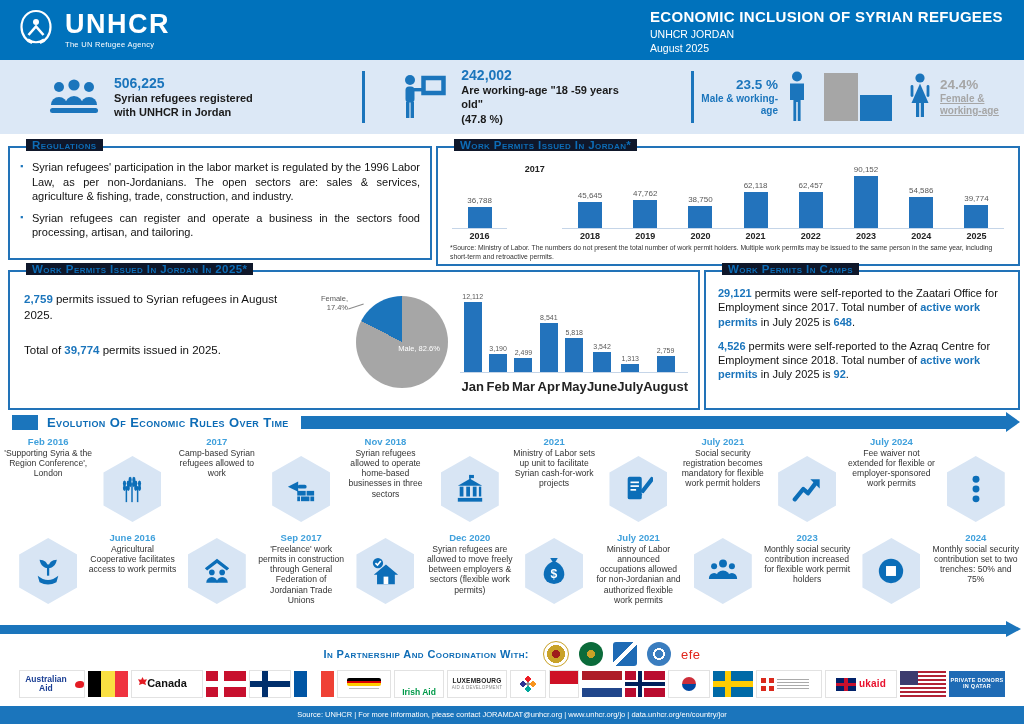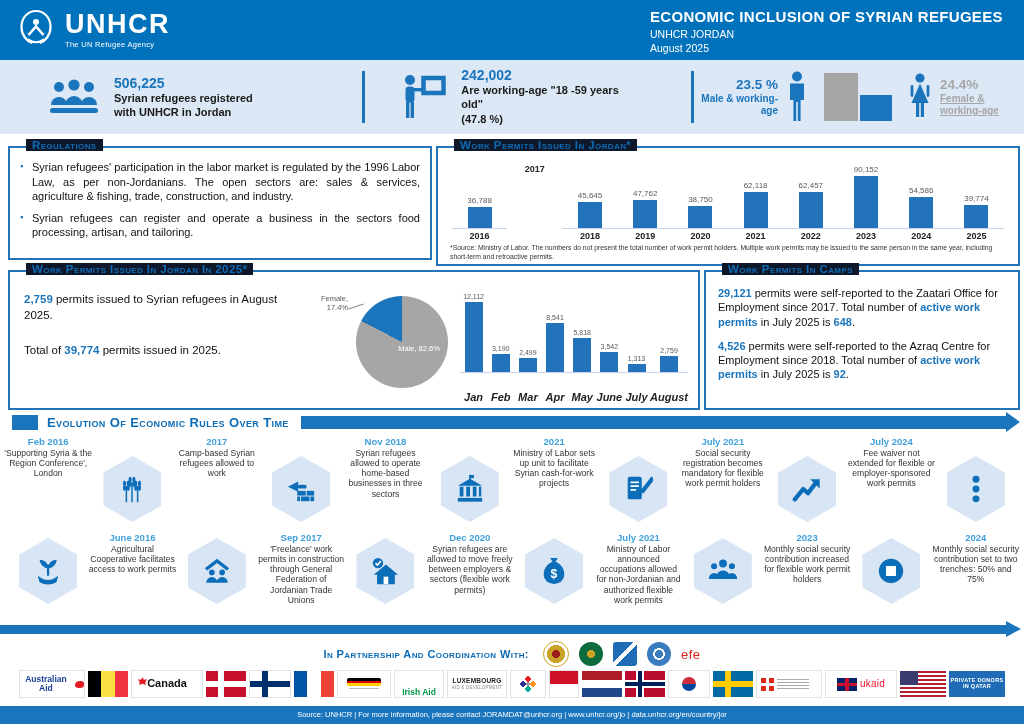--- a/index.html
+++ b/index.html
@@ -61,21 +61,21 @@
   .pie-lbl-f{position:absolute;left:2px;top:12px;width:50px;font-size:7.5px;color:#595959;text-align:right;line-height:1.2;}
   .pie-leader{position:absolute;left:52px;top:24px;width:16px;height:1px;background:#8a8a8a;transform:rotate(-18deg);}
   .pie-lbl-m{position:absolute;right:18px;top:62px;width:42px;font-size:7.5px;color:#fff;text-align:center;line-height:1.2;}
   #month-chart{flex:1;padding:8px 10px 0 2px;}
   #month-bars{display:flex;}
   .mbar-cell{flex:1;display:flex;flex-direction:column;align-items:center;}
   .mbar-stack{display:flex;flex-direction:column;justify-content:flex-end;align-items:center;
               height:92px;width:100%;border-bottom:1px solid #C5D5E8;}
   .mbar-val{font-size:7px;color:#595959;margin-bottom:2px;white-space:nowrap;}
   .mbar{width:18px;background:#2373BC;}
-  .mbar-x{font-size:11px;font-weight:bold;color:#222;margin-top:18px;font-style:italic;}
+  .mbar-x{font-size:13px;font-weight:bold;color:#222;margin-top:6px;}
   
   #camps-box{left:704px;top:270px;width:312px;height:136px;}
   #camps-box .cbody{padding:14px 12px 0 12px;font-size:11px;line-height:1.3;color:#111;}
   #camps-box p{margin:0 0 10px 0;}
   
   #timeline{position:absolute;left:0;top:412px;width:1024px;height:224px;}
   .tl-header{display:flex;align-items:center;height:20px;padding-left:12px;}
   .tl-sq{width:26px;height:15px;background:#1B75BC;margin-right:9px;}
   .tl-title{font-size:13px;font-weight:bold;color:#0D6CB6;text-transform:capitalize;font-variant:small-caps;letter-spacing:.4px;white-space:nowrap;}
   .tl-arrowbar{flex:1;height:13px;background:#1B75BC;margin-left:12px;margin-right:18px;position:relative;}
@@ -155,21 +155,21 @@
   .flag-swiss-sdc{width:60px;background:#fff;border:1px solid #E2E2E2;justify-content:flex-start;padding-left:4px;gap:3px;}
   .flag-swiss-sdc::before{content:"";width:13px;height:13px;flex:none;
       background:linear-gradient(90deg,transparent 38%,#fff 38% 62%,transparent 62%),
                  linear-gradient(0deg,transparent 38%,#fff 38% 62%,transparent 62%),#DA291C;}
   .flag-swiss-sdc::after{content:"";width:32px;height:10px;
       background:repeating-linear-gradient(180deg,#aaa 0 1px,#fff 1px 3px);}
   .flag-ukaid{width:70px;background:#fff;border:1px solid #E2E2E2;gap:3px;}
   .flag-ukaid::before{content:"";width:20px;height:13px;flex:none;
       background:linear-gradient(0deg,transparent 40%,#C8102E 40% 60%,transparent 60%),
                  linear-gradient(90deg,transparent 40%,#C8102E 40% 60%,transparent 60%),#012169;}
-  .flag-ukaid .flag-label{color:#E8112D;font-size:10px;font-weight:normal;letter-spacing:.2px;}
+  .flag-ukaid .flag-label{color:#E8112D;font-size:10px;font-weight:bold;letter-spacing:.2px;}
   .flag-usa{width:46px;background:repeating-linear-gradient(180deg,#B22234 0 2px,#fff 2px 4px);}
   .flag-usa::before{content:"";position:absolute;left:0;top:0;width:40%;height:54%;background:#3C3B6E;}
   .flag-private-donors{width:56px;background:#1F6BB5;}
   .flag-private-donors .flag-label{color:#fff;font-size:5.5px;letter-spacing:.3px;}
   
   #footer{position:absolute;left:0;top:706px;width:1024px;height:18px;background:#1B75BC;
           color:#fff;font-size:7.5px;text-align:center;line-height:18px;}
 </style>
 </head>
 <body>

